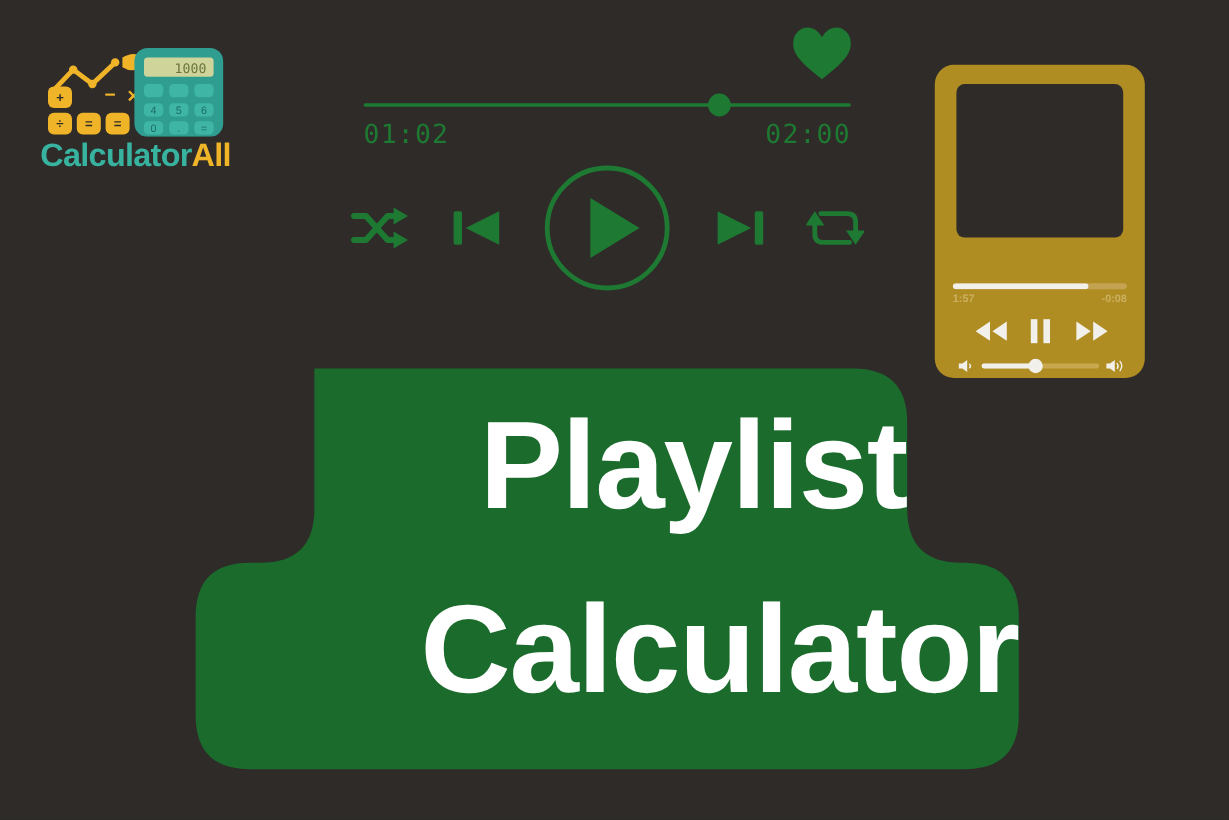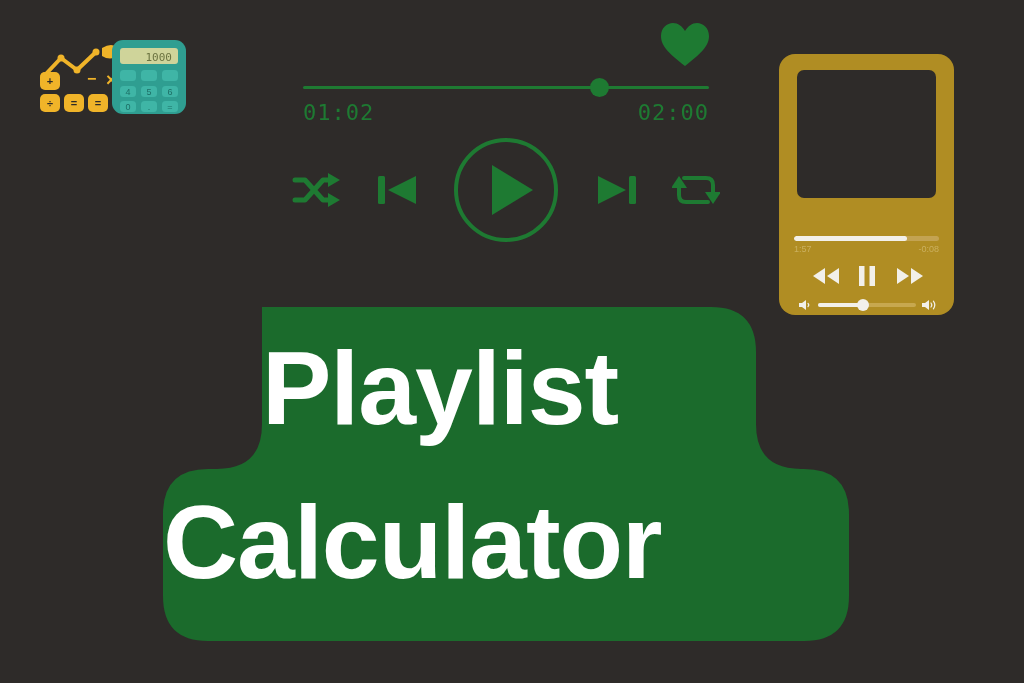--- a/index.html
+++ b/index.html
@@ -114,20 +114,21 @@
 
   
   #device {
     position: absolute;
     left: 779px;
     top: 54px;
     width: 175px;
     height: 261px;
     background: #b08d23;
     border-radius: 16px;
+    font-weight: bold;
   }
   #device-screen {
     position: absolute;
     left: 18px;
     top: 16px;
     width: 139px;
     height: 128px;
     background: #2e2b29;
     border-radius: 7px;
   }
@@ -210,21 +211,21 @@
   }
   #vol-icon-low  { position: absolute; left: 6px;  top: 2px; width: 14px; height: 14px; }
   #vol-icon-high { position: absolute; left: 130px; top: 2px; width: 16px; height: 14px; }
 
   
   #banner { position: absolute; left: 0; top: 0; width: 1024px; height: 683px; }
   #banner-title-1, #banner-title-2 {
     position: absolute;
     color: #ffffff;
     font-weight: bold;
-    text-align: left;
+    text-align: right;
     white-space: nowrap;
     letter-spacing: -1px;
   }
   #banner-title-1 {
     left: 262px;
     top: 336px;
     width: 494px;
     font-size: 104px;
     line-height: 104px;
   }
@@ -308,20 +309,23 @@
       </g>
       <g fill="#1d6f66" font-family="'Liberation Sans', sans-serif" font-size="9" text-anchor="middle">
         <text x="114" y="77">4</text>
         <text x="135" y="77">5</text>
         <text x="156" y="77">6</text>
         <text x="114" y="92">0</text>
         <text x="135" y="92">.</text>
         <text x="156" y="92">=</text>
       </g>
     </svg>
+    <div id="brand-text">
+      <span class="brand-part-a">Calculator</span><span class="brand-part-b">All</span>
+    </div>
   </div>
 
   <svg id="heart" viewBox="0 0 52 48" xmlns="http://www.w3.org/2000/svg">
     <path fill="#1e7a32" d="M26 45 C 8 31 2 24 2 15 C 2 7 8 2 14 2 C 19 2 23 5 26 10
              C 29 5 33 2 38 2 C 44 2 50 7 50 15 C 50 24 44 31 26 45 Z"></path>
   </svg>
 
   <div id="progress-row">
     <div id="progress-track"></div>
     <div id="progress-thumb" style="left: 73%;"></div>

